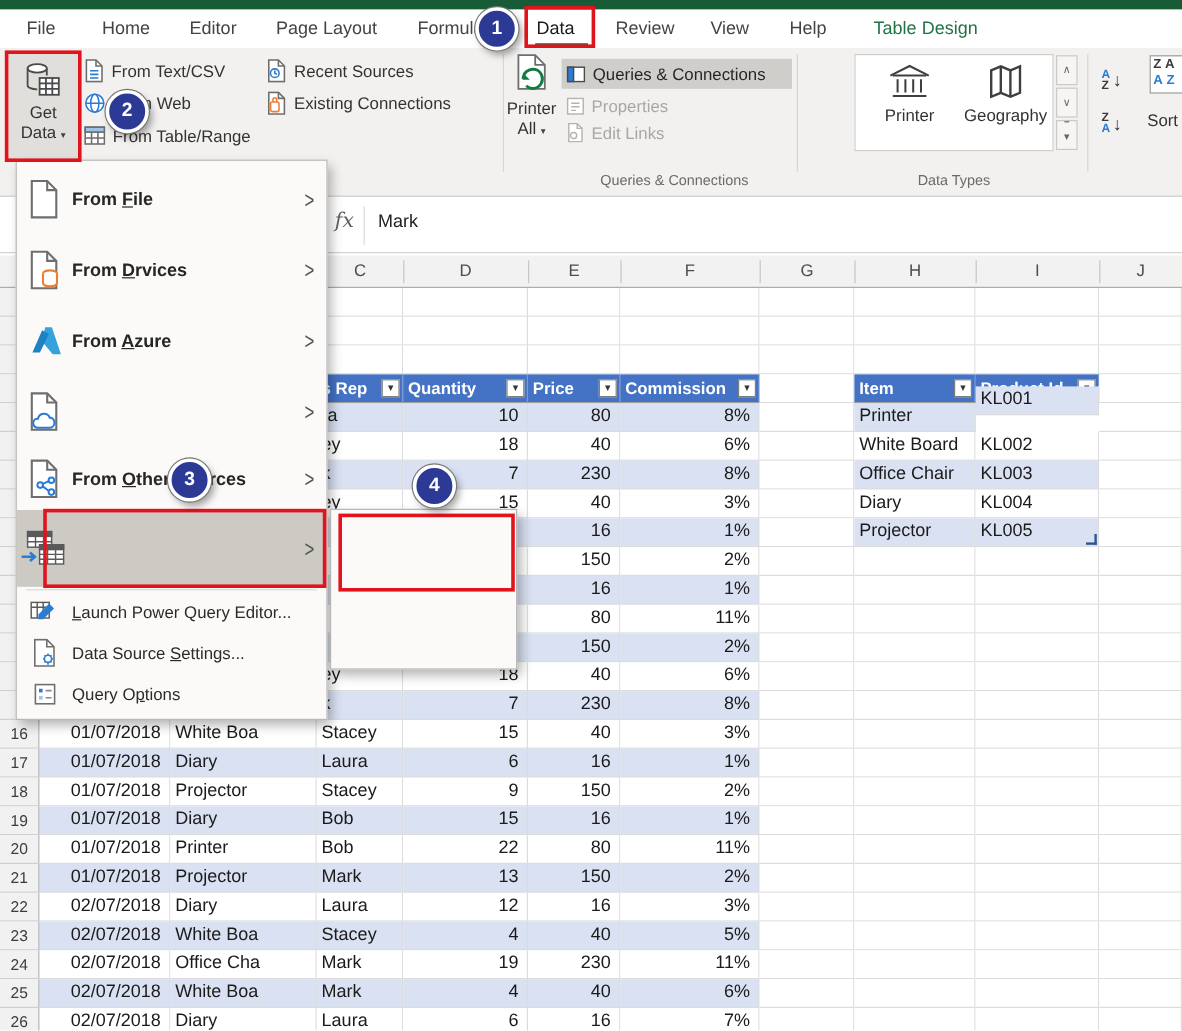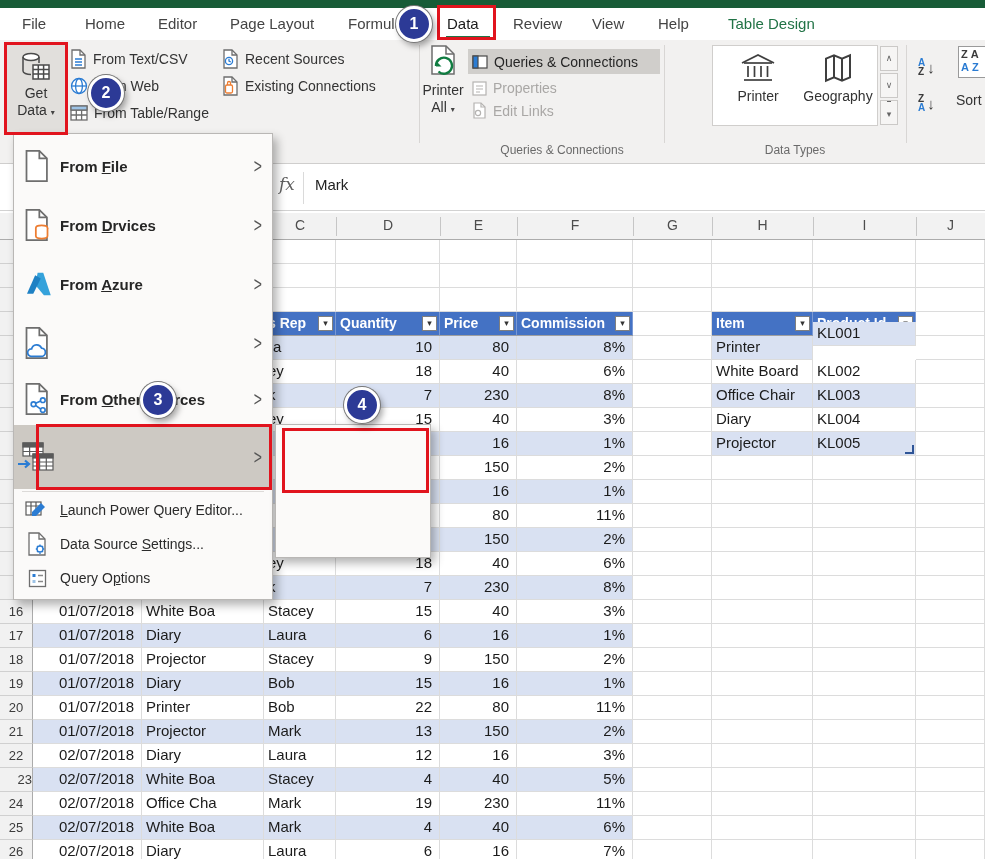--- a/index.html
+++ b/index.html
@@ -526,21 +526,21 @@
       <div class="cell rt" style="left: 33px; top: 504px; width: 109px;">02/07/2018</div>
       <div class="cell" style="left: 142px; top: 504px; width: 122px;">Diary</div>
       <div class="cell" style="left: 264px; top: 504px; width: 72px;">Laura</div>
       <div class="cell rt" style="left: 336px; top: 504px; width: 104px;">12</div>
       <div class="cell rt" style="left: 440px; top: 504px; width: 77px;">16</div>
       <div class="cell rt" style="left: 517px; top: 504px; width: 116px;">3%</div>
       <div class="cell" style="left: 633px; top: 504px; width: 79px;"></div>
       <div class="cell" style="left: 712px; top: 504px; width: 101px;"></div>
       <div class="cell" style="left: 813px; top: 504px; width: 103px;"></div>
       <div class="cell" style="left: 916px; top: 504px; width: 69px;"></div>
-      <div class="rowhdr" style="top: 528px; text-align: right;">23</div>
+      <div class="rowhdr" style="top: 528px;">23</div>
       <div class="cell band rt" style="left: 33px; top: 528px; width: 109px;">02/07/2018</div>
       <div class="cell band" style="left: 142px; top: 528px; width: 122px;">White Boa</div>
       <div class="cell band" style="left: 264px; top: 528px; width: 72px;">Stacey</div>
       <div class="cell band rt" style="left: 336px; top: 528px; width: 104px;">4</div>
       <div class="cell band rt" style="left: 440px; top: 528px; width: 77px;">40</div>
       <div class="cell band rt" style="left: 517px; top: 528px; width: 116px;">5%</div>
       <div class="cell" style="left: 633px; top: 528px; width: 79px;"></div>
       <div class="cell" style="left: 712px; top: 528px; width: 101px;"></div>
       <div class="cell" style="left: 813px; top: 528px; width: 103px;"></div>
       <div class="cell" style="left: 916px; top: 528px; width: 69px;"></div>

